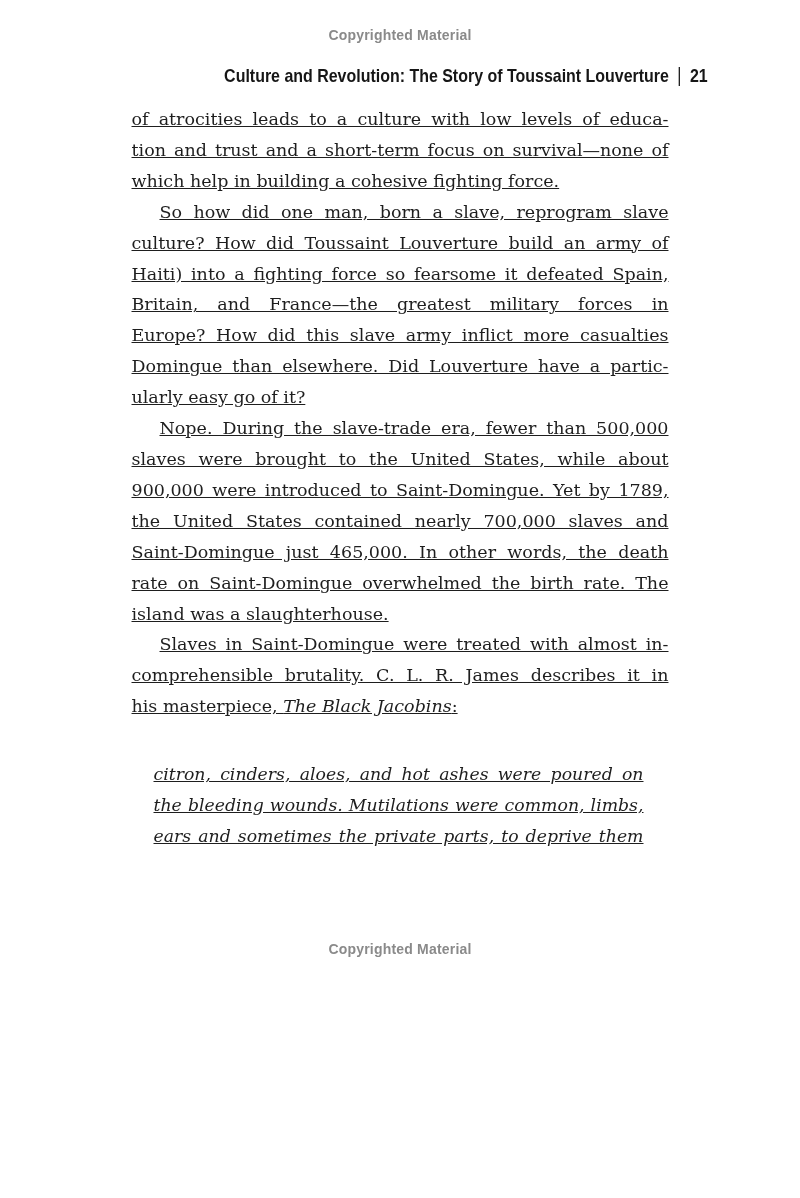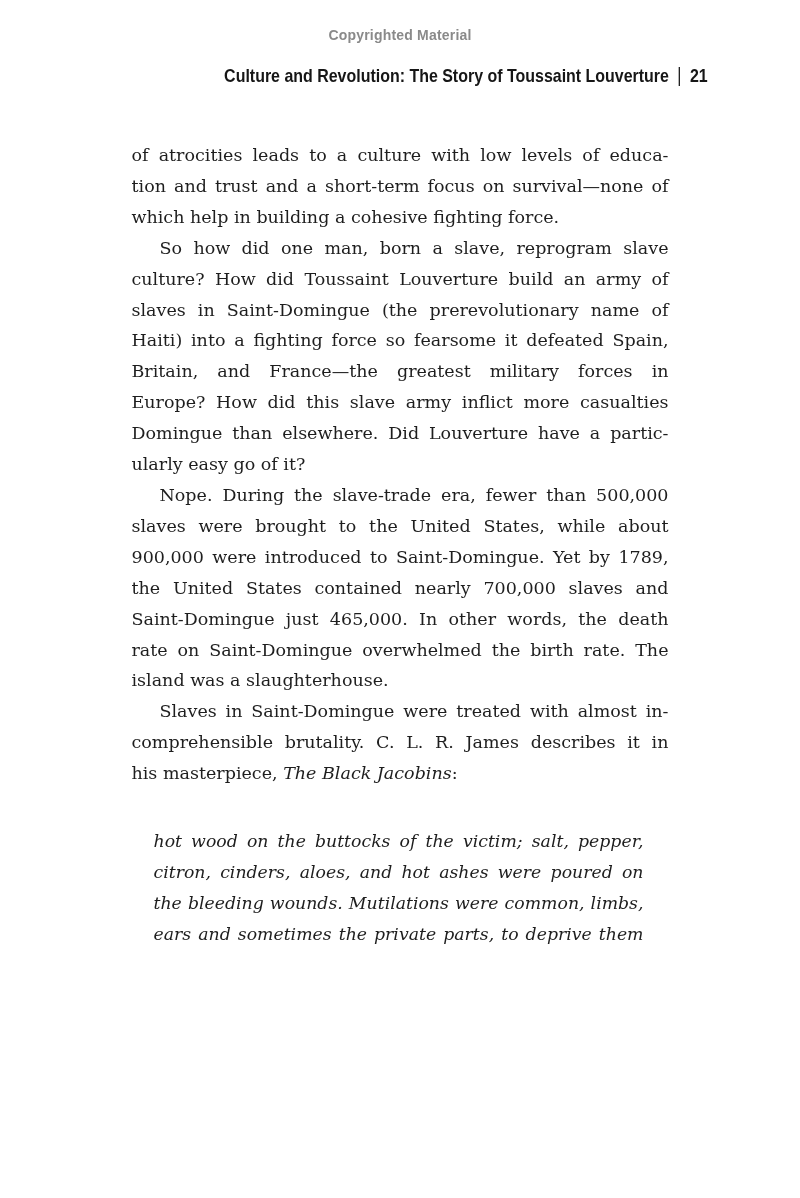--- a/index.html
+++ b/index.html
@@ -30,21 +30,21 @@
     text-align: right;
     font-family: "Liberation Sans", sans-serif;
     font-weight: bold;
     font-size: 19px;
     line-height: 21px;
     color: #161616;
     white-space: nowrap;
   }
   .rh-inner { display: inline-block; transform: scaleX(0.84); transform-origin: 100% 50%; }
   .rh-sep { display: inline-block; margin: 0 10px; font-weight: normal; transform: scaleY(1.05); }
-  .body-text { margin-top: 54px; font-size: 17.5px; line-height: 30.9px; }
+  .body-text { margin-top: 18px; font-size: 17.5px; line-height: 30.9px; text-decoration: underline; }
   .line { text-align: justify; text-align-last: justify; }
   .line.last { text-align-last: left; }
   .line.indent { padding-left: 28px; }
   .quote {
     margin-top: 37px;
     font-style: italic;
     padding-left: 22px;
     padding-right: 25px;
     font-size: 17.3px;
   }
@@ -70,21 +70,20 @@
 
       <div class="para">
         <div class="line">of atrocities leads to a culture with low levels of educa-</div>
         <div class="line">tion and trust and a short-term focus on survival—none of</div>
         <div class="line last">which help in building a cohesive fighting force.</div>
       </div>
 
       <div class="para">
         <div class="line indent">So how did one man, born a slave, reprogram slave</div>
         <div class="line">culture? How did Toussaint Louverture build an army of</div>
-        <div class="line">slaves in Saint-Domingue (the prerevolutionary name of</div>
         <div class="line">Haiti) into a fighting force so fearsome it defeated Spain,</div>
         <div class="line">Britain, and France—the greatest military forces in</div>
         <div class="line">Europe? How did this slave army inflict more casualties</div>
       </div>
 
       <div class="para">
         <div class="line">Domingue than elsewhere. Did Louverture have a partic-</div>
         <div class="line last">ularly easy go of it?</div>
       </div>
 
@@ -98,21 +97,20 @@
         <div class="line last">island was a slaughterhouse.</div>
       </div>
 
       <div class="para">
         <div class="line indent">Slaves in Saint-Domingue were treated with almost in-</div>
         <div class="line">comprehensible brutality. C. L. R. James describes it in</div>
         <div class="line last"><span>his masterpiece, </span><em>The Black Jacobins</em><span>:</span></div>
       </div>
 
       <div class="quote">
-        <div class="line">hot wood on the buttocks of the victim; salt, pepper,</div>
         <div class="line">citron, cinders, aloes, and hot ashes were poured on</div>
         <div class="line">the bleeding wounds. Mutilations were common, limbs,</div>
         <div class="line">ears and sometimes the private parts, to deprive them</div>
       </div>
 
     </div>
   </div>
 
   <div class="copyright bottom">Copyrighted Material</div>
 

